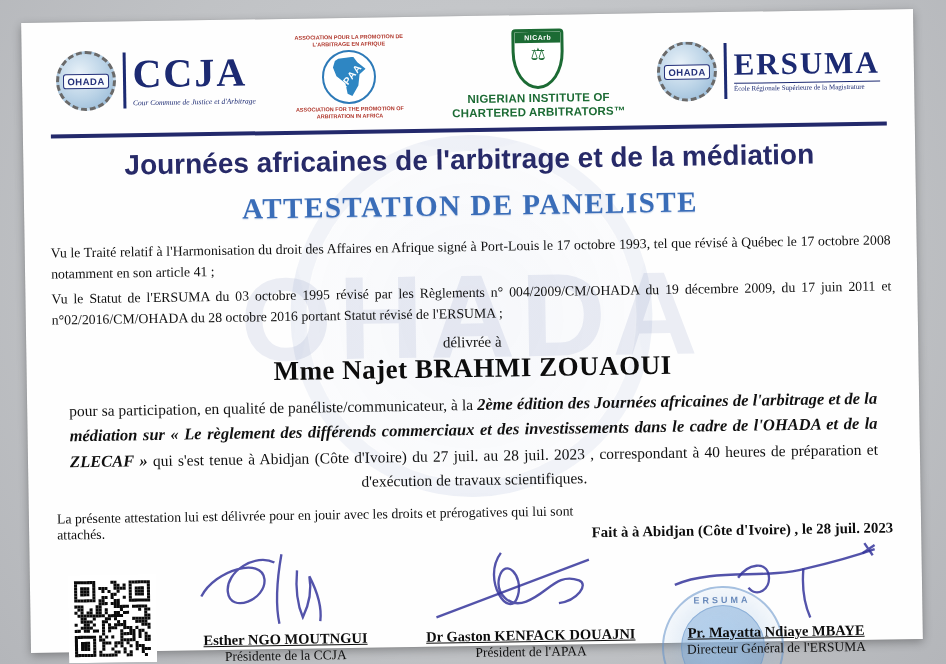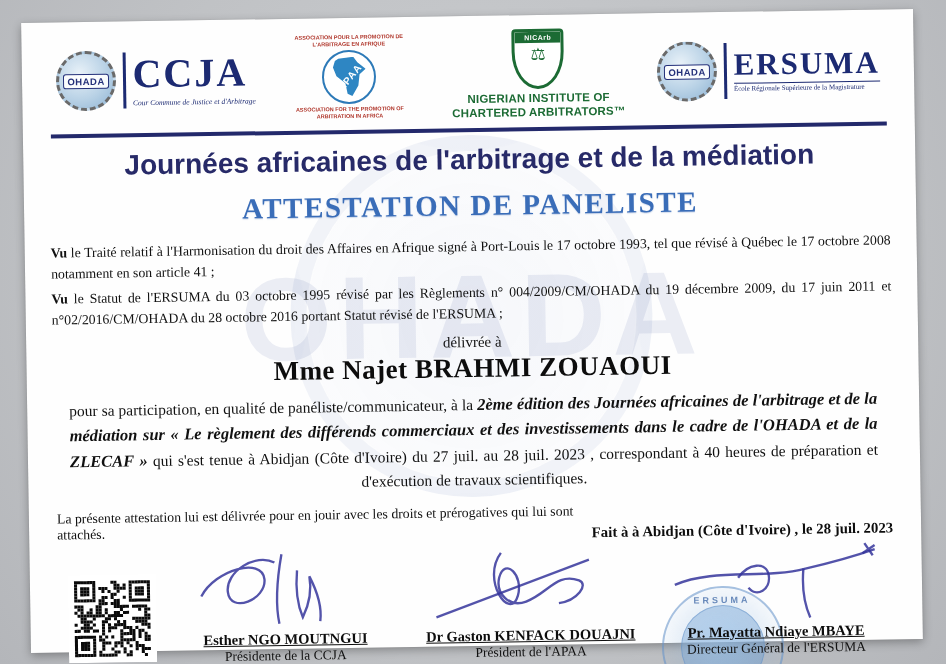--- a/index.html
+++ b/index.html
@@ -94,21 +94,21 @@
     font-family:"Liberation Sans",sans-serif;font-weight:bold;font-size:28px;color:#272a68;
   }
   .cert-title{
     margin:13px 0 0 0;text-align:center;
     font-family:"Liberation Serif",serif;font-weight:bold;font-size:29px;color:#3a6db8;
     letter-spacing:1.5px;text-shadow:0 1px 1px rgba(120,150,200,.35);
   }
   
   .recitals{margin:14px 26px 0 26px;}
   .vu{margin:0 0 3px 0;font-size:13.8px;line-height:1.55;text-align:justify;color:#111;}
-  .vu b{font-weight:bold;}
+  .vu b{font-weight:normal;}
   
   .issued{margin:9px 0 0 0;text-align:center;font-size:15px;color:#111;}
   .recipient{margin:2px 0 0 0;text-align:center;font-weight:bold;font-size:27px;color:#0d0d0d;letter-spacing:.5px;}
   
   .partic{
     margin:8px 42px 0 42px;font-size:15.5px;line-height:1.55;color:#111;
     text-align:justify;text-align-last:center;
   }
   .partic .event-em{font-weight:bold;font-style:italic;font-size:16.5px;}
   

